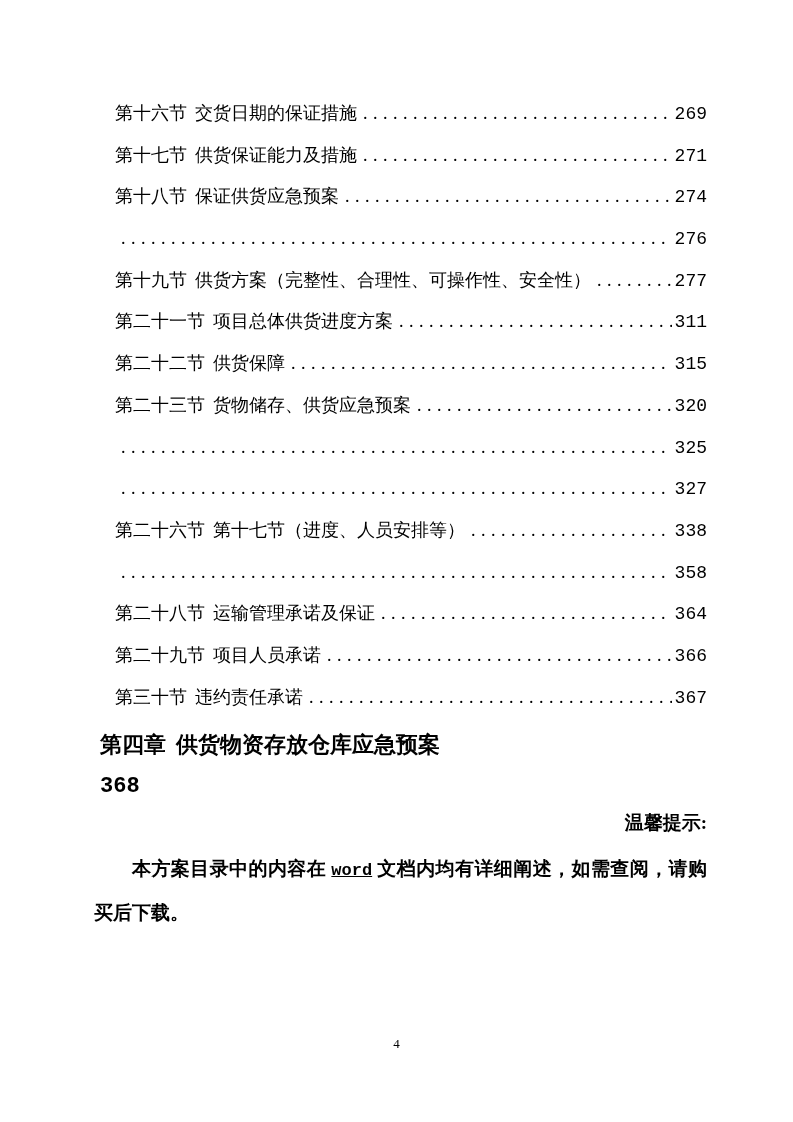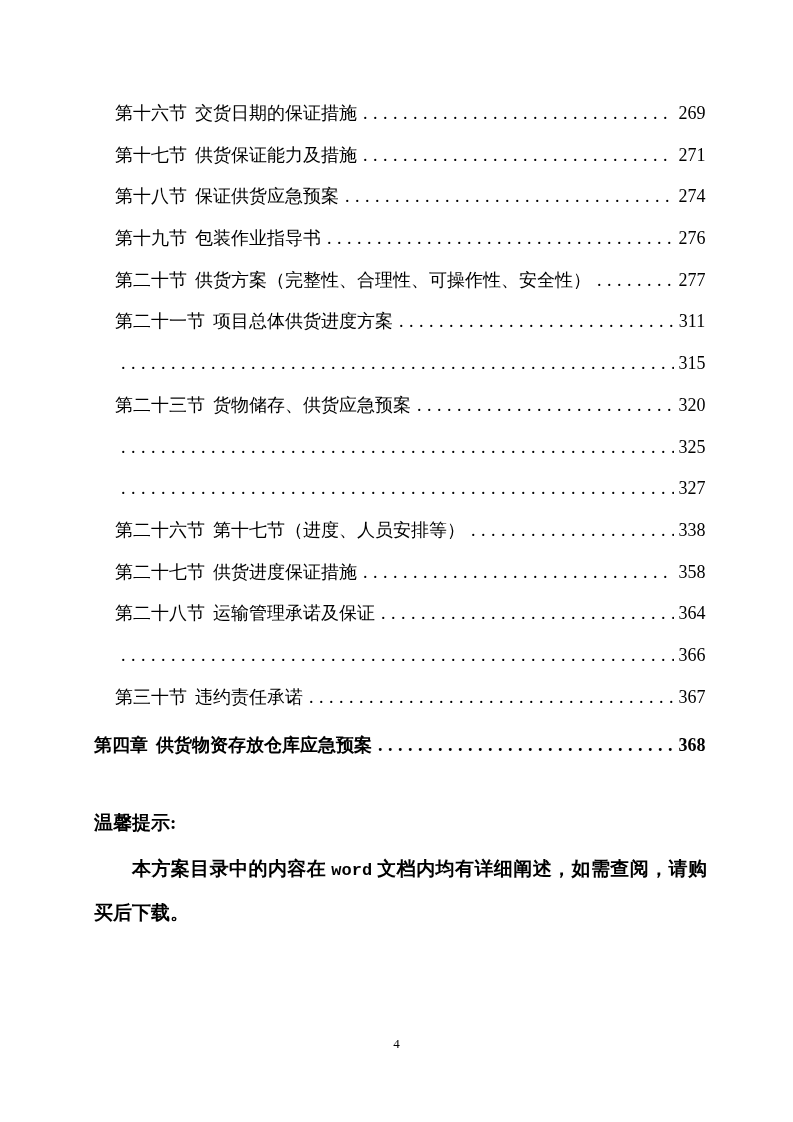--- a/index.html
+++ b/index.html
@@ -33,49 +33,53 @@
     overflow: hidden;
     white-space: nowrap;
     letter-spacing: 5.5px;
     margin: 0 3px 0 6px;
     min-width: 0;
   }
   .pageno {
     flex: 0 0 auto;
     text-align: center;
     min-width: 30px;
+    font-family: Liberation Mono, monospace;
   }
   
   .toc-row.chapter {
     padding-left: 0;
     font-weight: bold;
-    font-size: 18px;
+    font-size: 22px;
     height: 42px;
     line-height: 42px;
     margin-top: 6px;
+    flex-direction: column;
   }
   
   .notice-heading {
     margin-top: 36px;
     font-weight: bold;
     font-size: 19px;
     line-height: 42px;
+    text-align: right;
   }
   .notice-body {
     margin-top: 4px;
     font-weight: bold;
     font-size: 19px;
     line-height: 42px;
     text-indent: 2em;
     text-align: justify;
   }
   .notice-body .latin {
     font-family: "Liberation Mono", "DejaVu Sans Mono", monospace;
     font-size: 17px;
     font-weight: bold;
+    text-decoration: underline;
   }
   
   .footer-pageno {
     position: absolute;
     top: 1036px;
     left: 0;
     width: 793px;
     text-align: center;
     font-size: 13px;
   }
@@ -95,35 +99,35 @@
       <span class="entry-text"><span class="section-label">第十七节</span><span class="entry-title">供货保证能力及措施</span></span>
       <span class="leader">................................................................................................................................................................</span>
       <span class="pageno">271</span>
     </div>
       <div class="toc-row">
       <span class="entry-text"><span class="section-label">第十八节</span><span class="entry-title">保证供货应急预案</span></span>
       <span class="leader">................................................................................................................................................................</span>
       <span class="pageno">274</span>
     </div>
       <div class="toc-row">
-      <span class="entry-text"><span class="section-label">第十九节</span><span class="entry-title">包装作业指导书</span></span>
       <span class="leader">................................................................................................................................................................</span>
       <span class="pageno">276</span>
     </div>
       <div class="toc-row">
-      <span class="entry-text"><span class="section-label">第二十节</span><span class="entry-title">供货方案（完整性、合理性、可操作性、安全性）</span></span>
+      <span class="entry-text"><span class="section-label">第十九节</span><span class="entry-title">供货方案（完整性、合理性、可操作性、安全性）</span></span>
       <span class="leader">................................................................................................................................................................</span>
       <span class="pageno">277</span>
     </div>
       <div class="toc-row">
       <span class="entry-text"><span class="section-label">第二十一节</span><span class="entry-title">项目总体供货进度方案</span></span>
       <span class="leader">................................................................................................................................................................</span>
       <span class="pageno">311</span>
     </div>
       <div class="toc-row">
+      <span class="entry-text"><span class="section-label">第二十二节</span><span class="entry-title">供货保障</span></span>
       <span class="leader">................................................................................................................................................................</span>
       <span class="pageno">315</span>
     </div>
       <div class="toc-row">
       <span class="entry-text"><span class="section-label">第二十三节</span><span class="entry-title">货物储存、供货应急预案</span></span>
       <span class="leader">................................................................................................................................................................</span>
       <span class="pageno">320</span>
     </div>
       <div class="toc-row">
       <span class="leader">................................................................................................................................................................</span>
@@ -132,30 +136,30 @@
       <div class="toc-row">
       <span class="leader">................................................................................................................................................................</span>
       <span class="pageno">327</span>
     </div>
       <div class="toc-row">
       <span class="entry-text"><span class="section-label">第二十六节</span><span class="entry-title">第十七节（进度、人员安排等）</span></span>
       <span class="leader">................................................................................................................................................................</span>
       <span class="pageno">338</span>
     </div>
       <div class="toc-row">
-      <span class="entry-text"><span class="section-label">第二十七节</span><span class="entry-title">供货进度保证措施</span></span>
       <span class="leader">................................................................................................................................................................</span>
       <span class="pageno">358</span>
     </div>
       <div class="toc-row">
       <span class="entry-text"><span class="section-label">第二十八节</span><span class="entry-title">运输管理承诺及保证</span></span>
       <span class="leader">................................................................................................................................................................</span>
       <span class="pageno">364</span>
     </div>
       <div class="toc-row">
+      <span class="entry-text"><span class="section-label">第二十九节</span><span class="entry-title">项目人员承诺</span></span>
       <span class="leader">................................................................................................................................................................</span>
       <span class="pageno">366</span>
     </div>
       <div class="toc-row">
       <span class="entry-text"><span class="section-label">第三十节</span><span class="entry-title">违约责任承诺</span></span>
       <span class="leader">................................................................................................................................................................</span>
       <span class="pageno">367</span>
     </div>
     </div>
 

